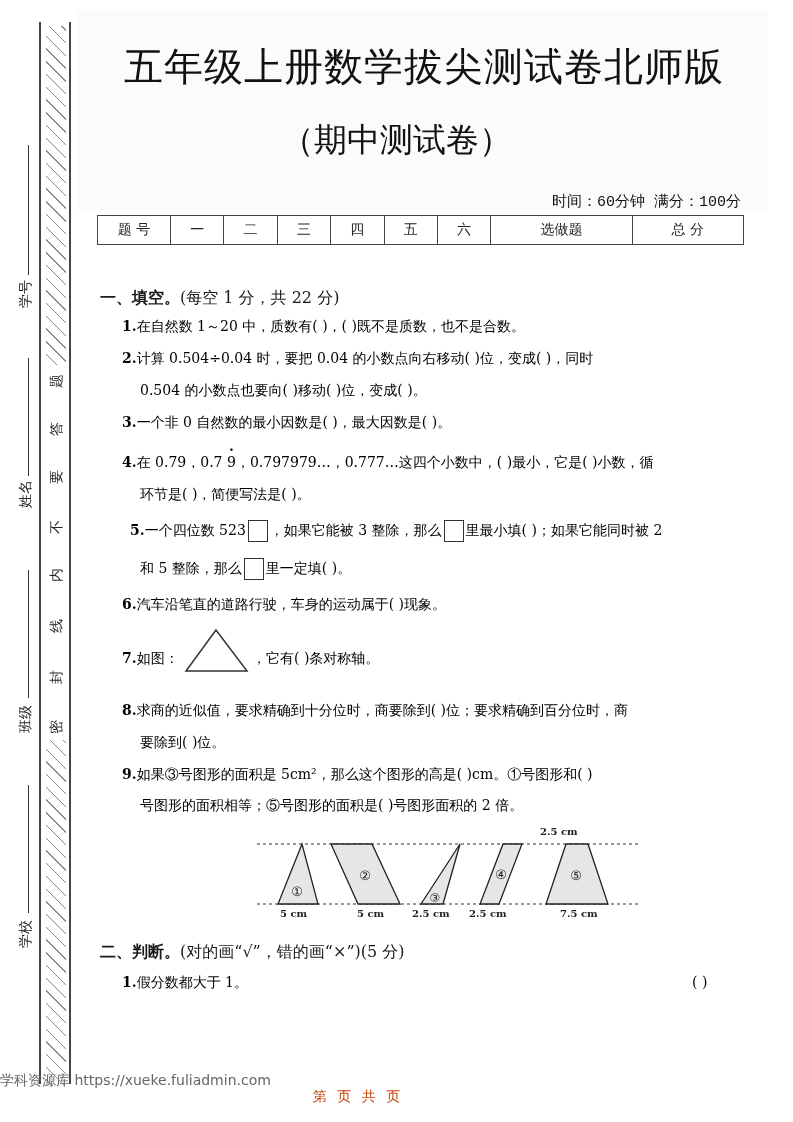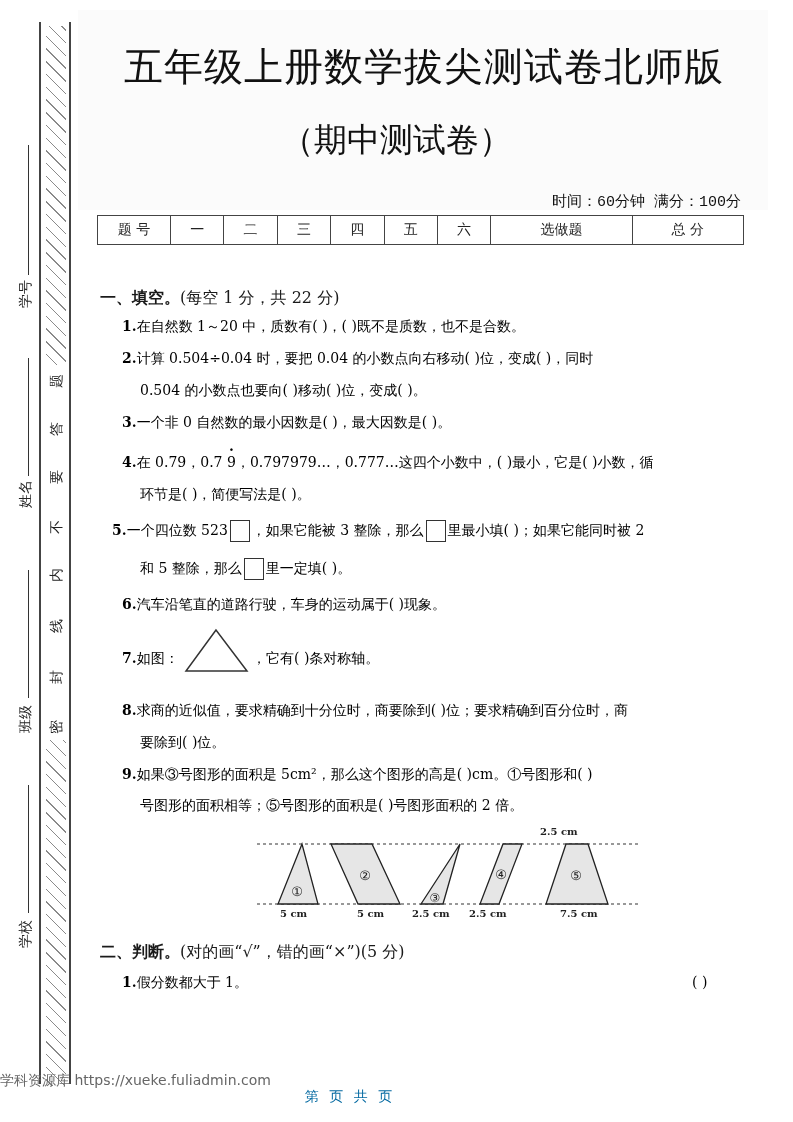--- a/index.html
+++ b/index.html
@@ -32,21 +32,21 @@
   
   .q { position:absolute; font-size:14px; color:#000000; white-space:nowrap; }
   .q b { font-weight:bold; }
   .sec { position:absolute; font-size:16px; color:#1a1a1a; white-space:nowrap; }
   .sec b { font-weight:bold; }
   .box { display:inline-block; width:18px; height:20px; border:1px solid #333; vertical-align:middle; margin:0 2px; }
   .dotnum { position:relative; display:inline-block; }
   .dotnum::before { content:"·"; position:absolute; left:50%; top:-12px; transform:translateX(-50%); font-weight:bold; }
 
   .footer-wm { position:absolute; top:1072px; left:0; width:666px; font-family:"DejaVu Sans", sans-serif; font-size:14px; color:#666; }
-  .footer-pg { position:absolute; top:1088px; left:8px; width:684px; text-align:center; font-family:"DejaVu Sans", sans-serif; font-size:14px; color:#0369a1; letter-spacing:3px; }
+  .footer-pg { position:absolute; top:1088px; left:16px; width:684px; text-align:center; font-family:"DejaVu Sans", sans-serif; font-size:14px; color:#c2410c; letter-spacing:3px; }
 </style>
 </head>
 <body>
 
 <div class="title-band"></div>
 <div class="title">五年级上册数学拔尖测试卷北师版</div>
 <div class="subtitle">（期中测试卷）</div>
 <div class="meta">时间：60分钟  满分：100分</div>
 
 <div>
@@ -105,21 +105,21 @@
 
 <div class="q" style="left:122px; top:414px;">
   <b>3.</b><span>一个非 0 自然数的最小因数是(      )，最大因数是(      )。</span>
 </div>
 
 <div class="q" style="left:122px; top:454px;">
   <b>4.</b><span>在 0.79，0.7</span> <span class="dotnum">9</span><span>，0.797979…，0.777…这四个小数中，(      )最小，它是(      )小数，循</span>
 </div>
 <div class="q" style="left:140px; top:486px;">环节是(      )，简便写法是(      )。</div>
 
-<div class="q" style="left:112px; top:520px;text-align:right;">
+<div class="q" style="left:130px; top:520px;text-align:right;">
   <b>5.</b><span>一个四位数 523</span><span class="box"></span><span>，如果它能被 3 整除，那么</span><span class="box"></span><span>里最小填(      )；如果它能同时被 2</span>
 </div>
 <div class="q" style="left:140px; top:558px;">
   <span>和 5 整除，那么</span><span class="box"></span><span>里一定填(      )。</span>
 </div>
 
 <div class="q" style="left:122px; top:596px;">
   <b>6.</b><span>汽车沿笔直的道路行驶，车身的运动属于(      )现象。</span>
 </div>
 

